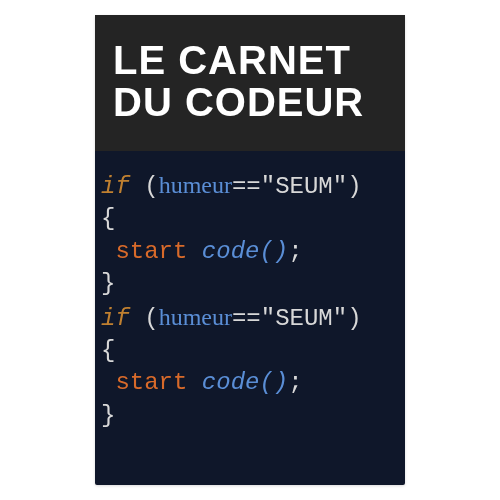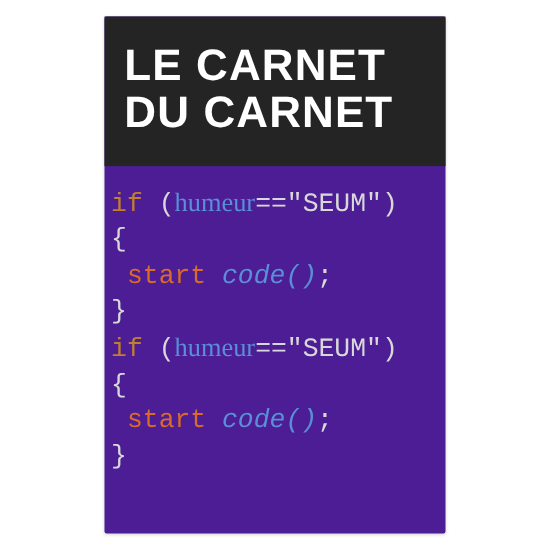--- a/index.html
+++ b/index.html
@@ -8,21 +8,21 @@
     height: 500px;
     background: #ffffff;
     display: flex;
     align-items: center;
     justify-content: center;
     font-family: sans-serif;
   }
   .card {
     width: 310px;
     height: 470px;
-    background: #4c1d95;
+    background: #0f172a;
     display: flex;
     flex-direction: column;
     border-radius: 2px;
     box-shadow: 0 1px 3px rgba(0,0,0,0.15);
   }
   .header {
     background: #242424;
     padding: 24px 18px 28px 18px;
   }
   .title-line {
@@ -36,37 +36,37 @@
   .code-area {
     flex: 1;
     padding: 18px 4px 0 6px;
     font-family: "Courier New", Courier, monospace;
     font-size: 24px;
     line-height: 1.35;
     color: #d8d8d8;
     overflow: hidden;
   }
   .line { white-space: pre; }
-  .kw-if { color: #c08030; }
+  .kw-if { color: #c08030; font-style: italic; }
   .paren { color: #d8d8d8; }
   .ident { color: #5a8ed6; font-family: Liberation Serif, serif; }
   .op { color: #d8d8d8; }
   .str { color: #d8d8d8; }
   .brace { color: #d8d8d8; }
   .kw-start { color: #d86a2a; }
   .fn { color: #5a8ed6; font-style: italic; }
   .semi { color: #d8d8d8; }
 </style>
 </head>
 <body>
 
 <div class="card">
   <div class="header">
     <div class="title-line">LE CARNET</div>
-    <div class="title-line">DU CARNET</div>
+    <div class="title-line">DU CODEUR</div>
   </div>
   <div class="code-area">
 
     <div class="line"><span class="kw-if">if</span><span class="paren"> (</span><span class="ident">humeur</span><span class="op">==</span><span class="str">"SEUM"</span><span class="paren">)</span></div>
     <div class="line"><span class="brace">{</span></div>
     <div class="line"><span> </span><span class="kw-start">start</span><span> </span><span class="fn">code()</span><span class="semi">;</span></div>
     <div class="line"><span class="brace">}</span></div>
 
     <div class="line"><span class="kw-if">if</span><span class="paren"> (</span><span class="ident">humeur</span><span class="op">==</span><span class="str">"SEUM"</span><span class="paren">)</span></div>
     <div class="line"><span class="brace">{</span></div>

